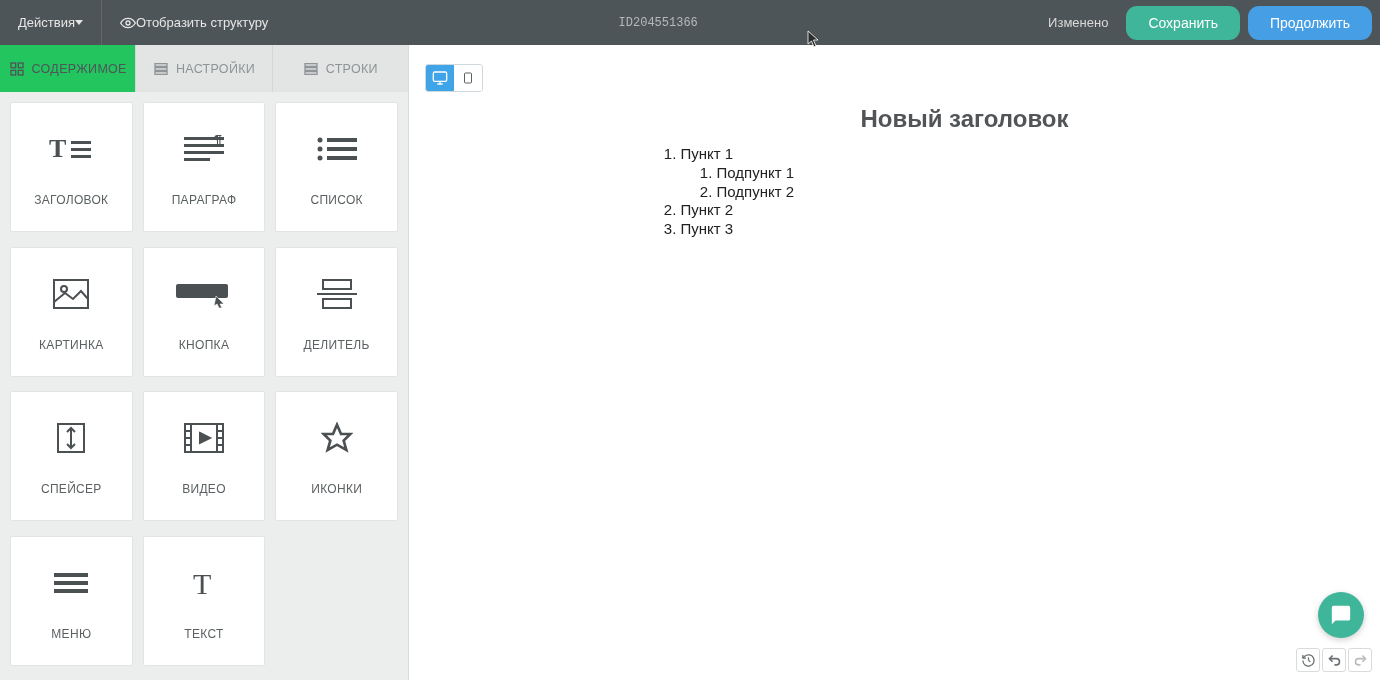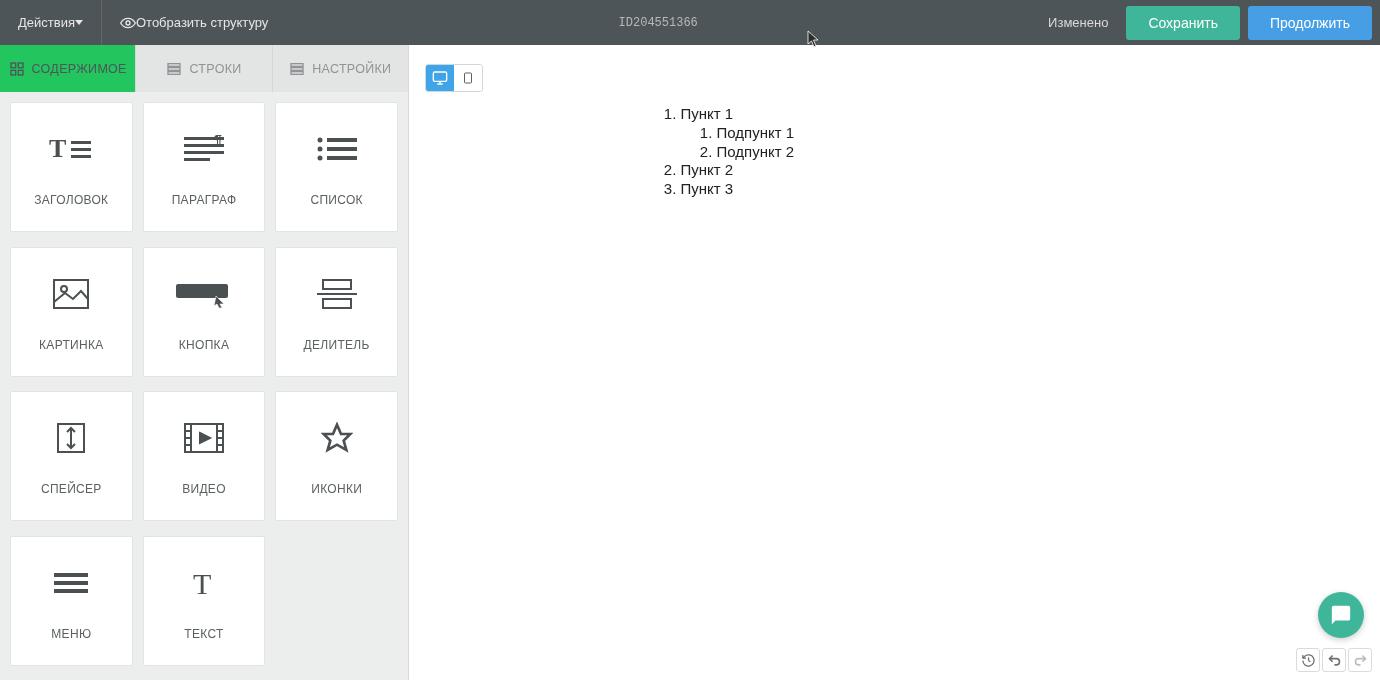--- a/index.html
+++ b/index.html
@@ -40,21 +40,21 @@
     font-family: Liberation Mono, monospace;
   }
   .topbar .status {
     padding: 0 18px;
     color: #d9d9d9;
     font-size: 13px;
   }
   .topbar .btn {
     height: 34px;
     padding: 0 22px;
-    border-radius: 3px;
+    border-radius: 11px;
     border: none;
     color: #fff;
     font-size: 14px;
     cursor: pointer;
     margin-right: 8px;
   }
   .btn-save { background: #3fb59a; }
   .btn-continue { background: #469ee5; margin-right: 14px; }
   .chevron-down { width:0; height:0; border-left:4px solid transparent; border-right:4px solid transparent; border-top:5px solid #e6e6e6; display:inline-block; }
 
@@ -229,29 +229,29 @@
             <rect x="14" y="14" width="7" height="7"></rect>
           </svg>
         <span>СОДЕРЖИМОЕ</span>
       </div>
       <div class="tab">
         <svg viewBox="0 0 24 24" fill="none" stroke="#8f9497" stroke-width="2">
             <rect x="3" y="4" width="18" height="4"></rect>
             <rect x="3" y="10" width="18" height="4"></rect>
             <rect x="3" y="16" width="18" height="4"></rect>
           </svg>
-        <span>СТРОКИ</span>
+        <span>НАСТРОЙКИ</span>
       </div>
       <div class="tab">
         <svg viewBox="0 0 24 24" fill="none" stroke="#8f9497" stroke-width="2">
             <rect x="3" y="4" width="18" height="4"></rect>
             <rect x="3" y="10" width="18" height="4"></rect>
             <rect x="3" y="16" width="18" height="4"></rect>
           </svg>
-        <span>НАСТРОЙКИ</span>
+        <span>СТРОКИ</span>
       </div>
     </div>
 
     <div class="blocks">
 
       <div class="block">
         <div class="ico">
           <svg width="44" height="28" viewBox="0 0 44 28" fill="#4b5053">
               <text x="0" y="22" font-size="26" font-family="serif" font-weight="bold">T</text>
               <rect x="22" y="6" width="20" height="3"></rect>
@@ -395,20 +395,21 @@
       </div>
       <div class="dev">
         <svg width="12" height="16" viewBox="0 0 24 24" fill="none" stroke="currentColor" stroke-width="2">
             <rect x="5" y="2" width="14" height="20" rx="2"></rect>
             <line x1="12" y1="18" x2="12" y2="18"></line>
           </svg>
       </div>
     </div>
 
     <div class="page-content">
+      <div class="page-title">Новый заголовок</div>
       <ol class="olist">
         <li>
           <span>Пункт 1</span>
           <ol>
             <li><span>Подпункт 1</span></li>
             <li><span>Подпункт 2</span></li>
           </ol>
         </li>
         <li><span>Пункт 2</span></li>
         <li><span>Пункт 3</span></li>

